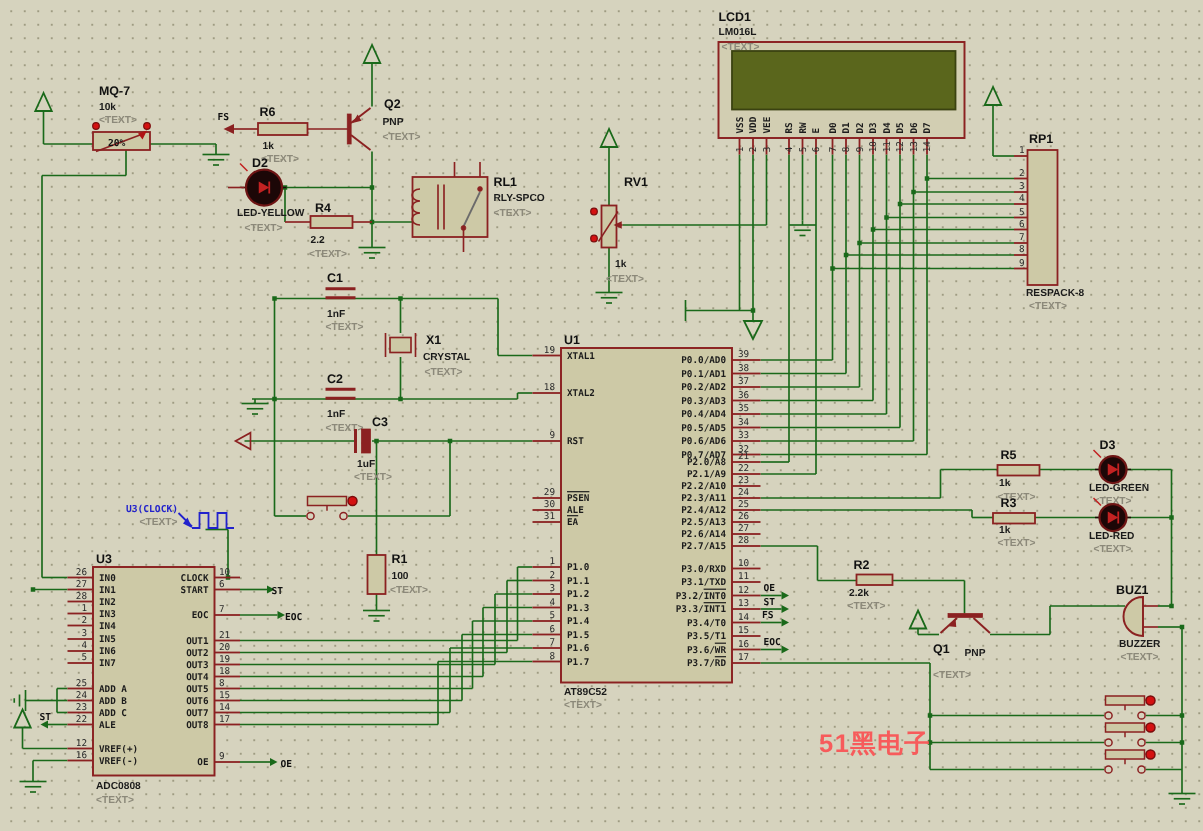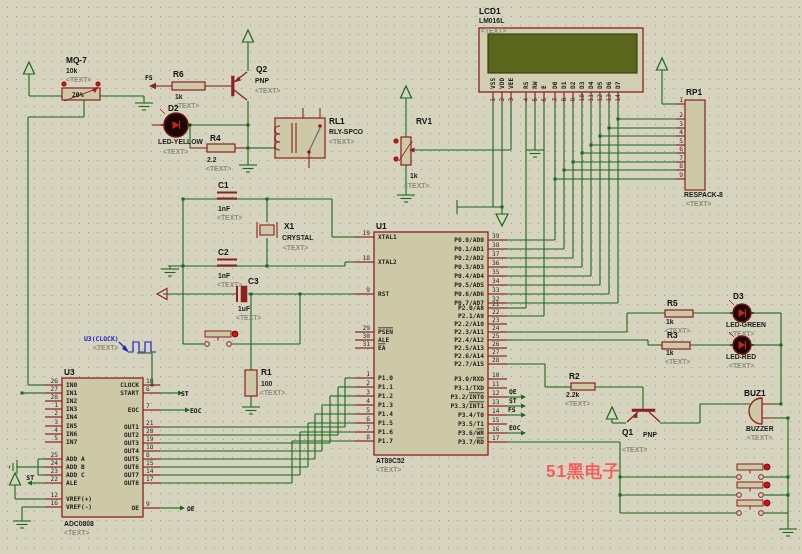--- a/index.html
+++ b/index.html
@@ -12,21 +12,21 @@
   }
   svg text{font-family:"DejaVu Sans Mono","Liberation Mono",monospace;}
   .pin{font-size:6.2px;font-weight:700;fill:#1c1c1c;}
   .num{font-size:6.2px;font-weight:400;fill:#2b2b2b;}
   .ref{font-family:"Liberation Sans",sans-serif;font-size:8.3px;font-weight:700;fill:#111;}
   .val{font-family:"Liberation Sans",sans-serif;font-size:6.8px;font-weight:700;fill:#1a1a1a;}
   .ph{font-family:"Liberation Sans",sans-serif;font-size:6.8px;font-weight:700;fill:#8c897a;}
   .net{font-size:6.4px;font-weight:700;fill:#101010;}
   .blue{fill:#2222cc;}
   #watermark{
-    position:absolute;left:546px;top:460px;
+    position:absolute;left:546px;top:484px;
     font-size:17px;font-weight:700;color:#f75b5b;letter-spacing:1px;
     font-family:"Liberation Sans",sans-serif;
   }
 </style>
 </head>
 <body>
 
 <div id="stage">
   <svg id="schematic" width="802" height="554" viewBox="0 0 802 554">
       <g>

